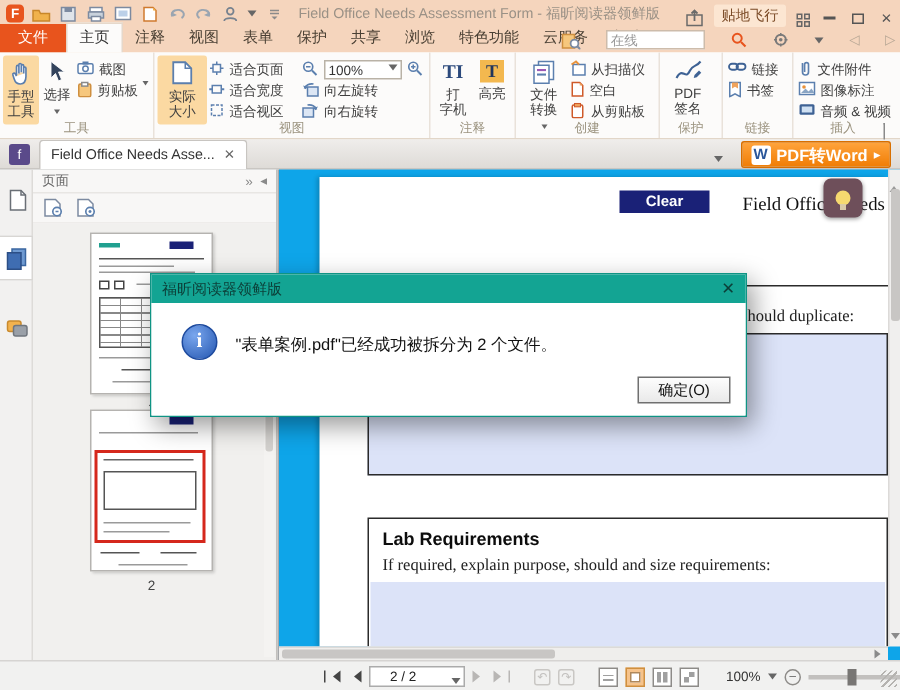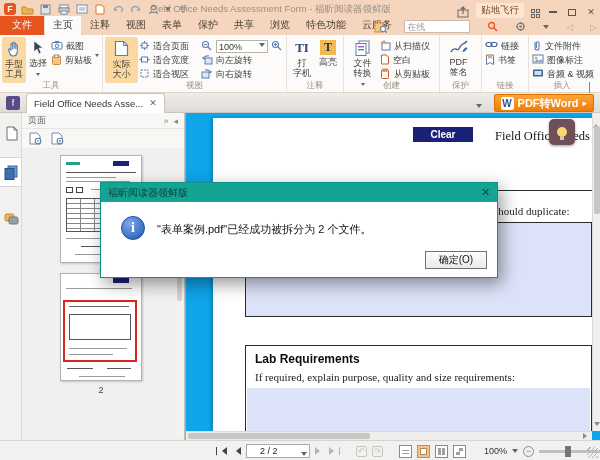--- a/index.html
+++ b/index.html
@@ -4,21 +4,21 @@
 <style>
   *{margin:0;padding:0;box-sizing:border-box;font-family:"Liberation Sans","DejaVu Sans",sans-serif}
   html,body{background:#888}
   #app{position:relative;width:600px;height:460px;background:#fff;overflow:hidden;font-size:10px;color:#3c3c3c}
 
   
   .titlebar{position:absolute;left:0;top:0;width:600px;height:18px;background:#f5d5bd;display:flex;align-items:center}
   .qat{display:flex;align-items:center;gap:5px;padding-left:4px}
   .qicon{width:13px;height:13px;display:inline-flex;align-items:center;justify-content:center}
   .logo{width:12px;height:12px;border-radius:3px;background:#e8541d;color:#fff;font-weight:bold;font-size:9px;display:flex;align-items:center;justify-content:center}
-  .wtitle{position:absolute;left:150px;right:160px;text-align:left;font-size:9.5px;color:#9a9186;white-space:nowrap;overflow:hidden}
+  .wtitle{position:absolute;left:150px;right:160px;text-align:right;font-size:9.5px;color:#9a9186;white-space:nowrap;overflow:hidden}
   .tright{position:absolute;right:3px;top:0;height:18px;display:flex;align-items:flex-end;gap:7px}
   .fly{background:#fce6d2;color:#7a4a26;font-size:9.5px;padding:1px 5px;border-radius:2px}
   .winbtn{width:12px;height:12px;display:flex;align-items:center;justify-content:center;color:#555}
   .minbar{width:8px;height:2px;background:#555}
   .maxbox{width:8px;height:7px;border:1px solid #555}
   .xglyph::after{content:"✕";font-size:9px;color:#555}
   .gridic{display:grid;grid-template-columns:4px 4px;grid-gap:1px}
   .gridic i{width:4px;height:4px;border:1px solid #666}
 
   
@@ -635,21 +635,21 @@
 
     <div class="docarea">
       <div class="page">
         <div class="clearbtn">Clear</div>
         <div class="dheading">Field Office Needs</div>
         <div class="drule"></div>
         <div class="ddup">should duplicate:</div>
         <div class="bluebox"></div>
         <div class="labsec">
           <div class="labtitle">Lab Requirements</div>
-          <div class="labtext">If required, explain purpose, quality and size requirements:</div>
+          <div class="labtext">If required, explain purpose, should and size requirements:</div>
           <div class="labfield"></div>
         </div>
         <div class="bulb">
             <span class="b1"></span>
           </div>
       </div>
       <div class="vscroll">
         <span class="uparr"></span>
         <span class="th"></span>
         <span class="dnarr" style="position:absolute;bottom:2px;left:1px"></span>

